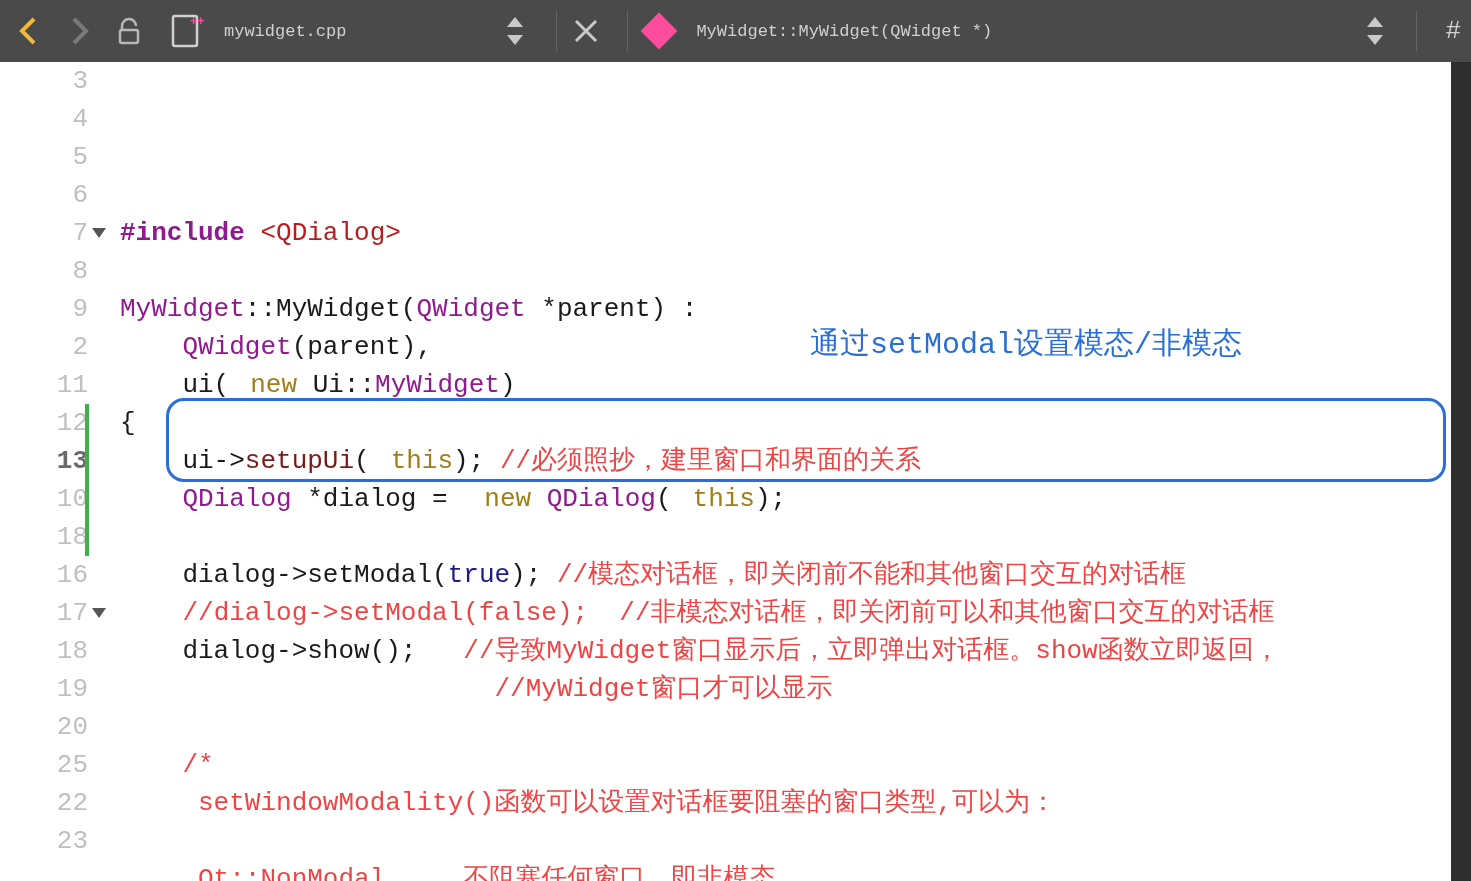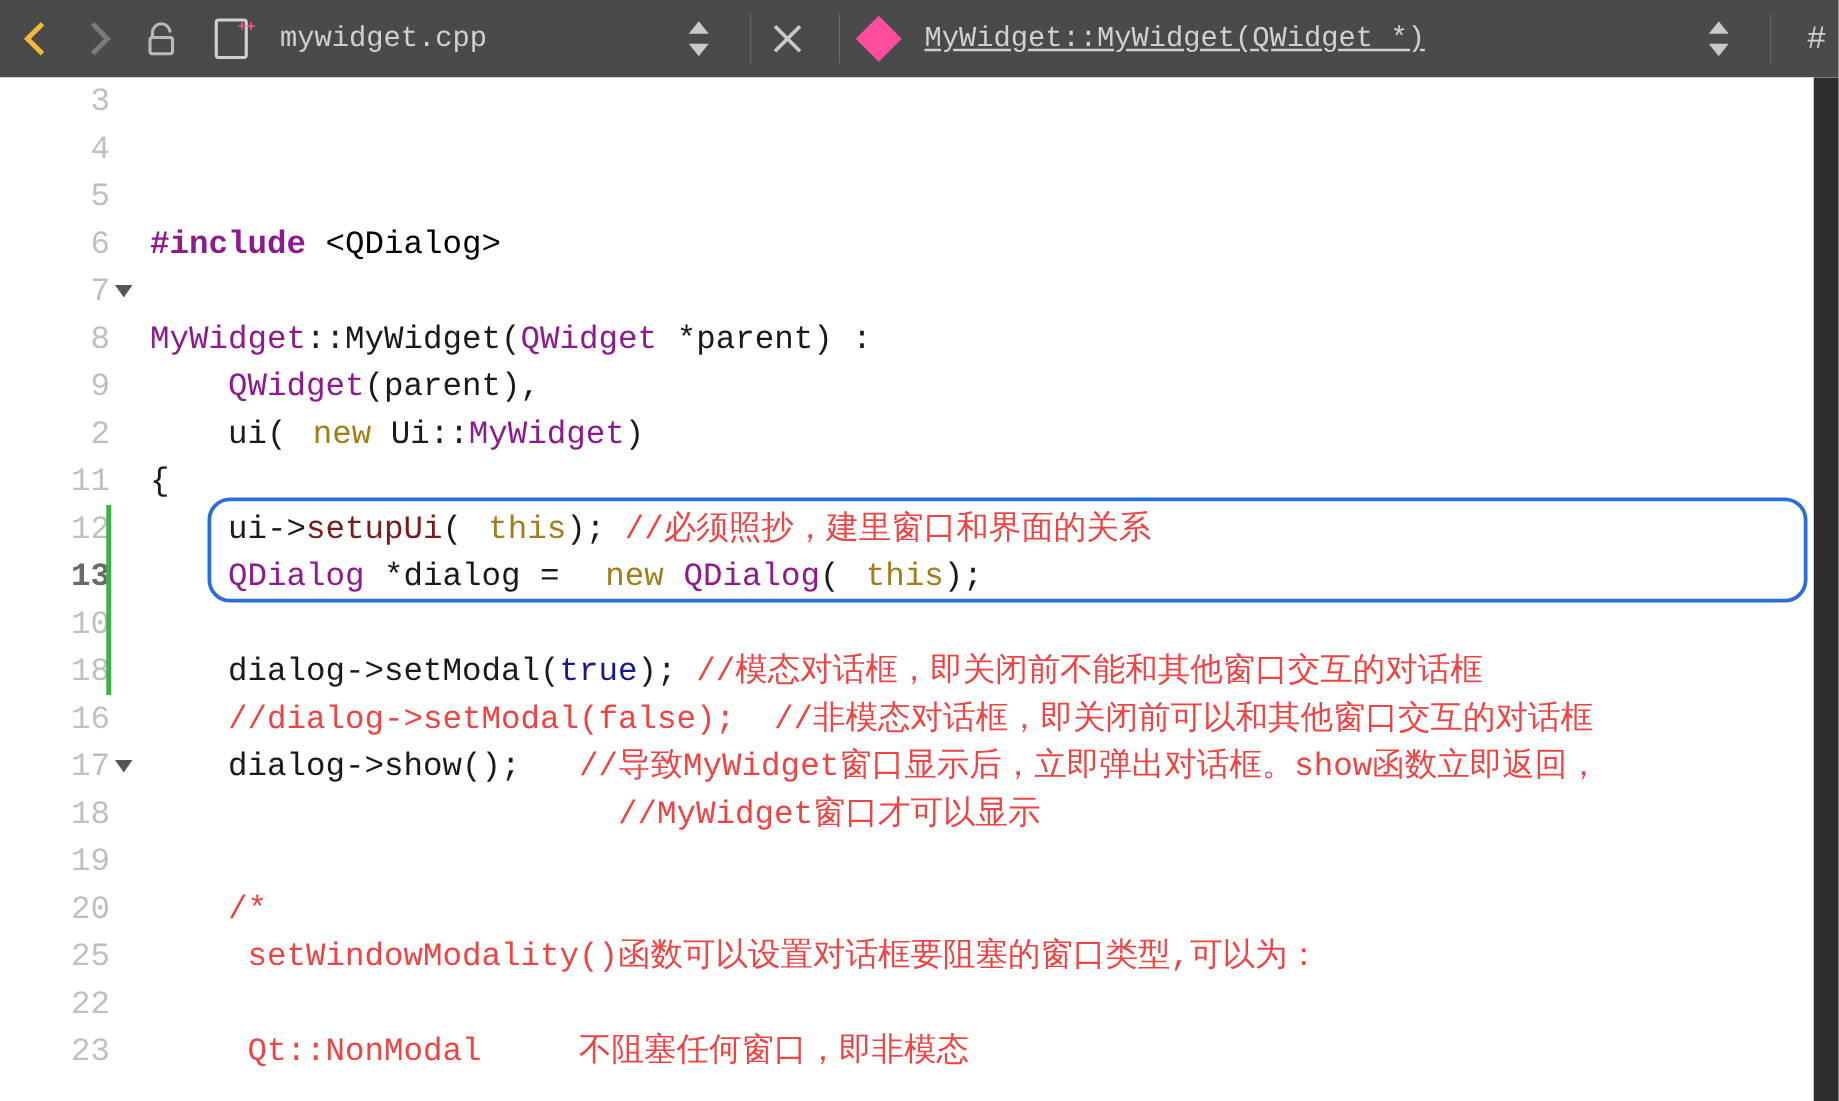--- a/index.html
+++ b/index.html
@@ -1,37 +1,37 @@
 <!DOCTYPE html>
 <html><head>
 <meta charset="utf-8">
 <style>
   * { margin: 0; padding: 0; box-sizing: border-box; }
   body { font-family: "Consolas", "Courier New", monospace; background: #ffffff; width: 1471px; height: 881px; overflow: hidden; position: relative; }
   .toolbar { background: #4a4a4a; height: 62px; display: flex; align-items: center; padding: 0 10px; color: #d0d0d0; font-size: 26px; }
   .tb-btn { width: 38px; height: 38px; display:flex; align-items:center; justify-content:center; margin-right: 12px; }
   .sep { width:1px; height:40px; background:#666; margin:0 10px; }
-  .file-label, .symbol-label { color:#d0d0d0; font-size: 23px; }
-  .symbol-label { margin-left: 10px; text-decoration: underline; }
+  .file-label, .symbol-label { color:#d0d0d0; font-size: 17px; }
+  .symbol-label { margin-left: 10px; }
   .updown svg { display:block; }
   .diamond { width:26px; height:26px; transform:rotate(45deg); background:#ff4d9e; margin:0 14px 0 8px; }
   .toolbar .spacer1 { flex:0 0 150px; }
   .right-extra { margin-left: 18px; color:#d0d0d0; }
 
   .editor { display:flex; height: calc(881px - 62px); background:#ffffff; }
   .gutter { width: 110px; text-align:right; padding-right: 22px; color:#bfbfbf; font-size: 26px; line-height: 38px; user-select:none; position:relative; }
   .gutter .ln { height:38px; position:relative; }
   .gutter .ln.current { color:#6a6a6a; font-weight:bold; }
   .gutter .fold { position:absolute; right:-18px; top:50%; transform:translateY(-50%); width:0;height:0;border-left:7px solid transparent;border-right:7px solid transparent;border-top:10px solid #555; }
   .change-bar { position:absolute; left:85px; top:0; width:4px; background:#3bb24a; }
   .code { flex:1; font-size: 26px; line-height: 38px; white-space: pre; color:#1a1a1a; position:relative; padding-left: 10px; }
   .code .line { height:38px; }
   .kw { color:#a07e1a;margin-left:21px; }
   .pp { color:#8e1a8e;font-weight:bold; }
-  .inc { color:#000000; }
+  .inc { color:#b91c1c; }
   .type { color:#8e1a8e; }
   .str, .cm { color:#ef4444; }
   .num, .bool { color:#1a1a8e; }
   .method { color:#7a1a1a; }
 
   .highlight-box { position:absolute; border:3px solid #2a6fd6; border-radius:18px; }
   .annotation { position:absolute; color:#2a6fd6; font-size:30px; }
 
   .right-strip { position:absolute; top:62px; right:0; width:20px; height:calc(881px - 62px); background:#2d2d2d; }
 </style>
@@ -110,16 +110,17 @@
       <div class="ln">18</div>
       <div class="ln">19</div>
       <div class="ln">20</div>
       <div class="ln">25</div>
       <div class="ln">22</div>
       <div class="ln">23</div>
       <div class="change-bar" style="top: 342px; height: 152px;"></div>
     </div>
   <div class="code" id="code">
     <div class="highlight-box" id="hlbox" style="left: 56px; top: 336px; height: 84px; width: 1280px;"></div>
+    <div class="annotation" id="annot" style="left: 700px; top: 264px;">通过setModal设置模态/非模态</div>
   <div class="line"><span class="pp">#include </span><span class="inc">&lt;QDialog&gt;</span></div><div class="line"></div><div class="line"><span class="type">MyWidget</span><span>::</span><span>MyWidget(</span><span class="type">QWidget</span><span> *parent) :</span></div><div class="line"><span>    </span><span class="type">QWidget</span><span>(parent),</span></div><div class="line"><span>    ui(</span><span class="kw">new</span><span> Ui::</span><span class="type">MyWidget</span><span>)</span></div><div class="line"><span>{</span></div><div class="line"><span>    ui-&gt;</span><span class="method">setupUi</span><span>(</span><span class="kw">this</span><span>); </span><span class="cm">//必须照抄，建里窗口和界面的关系</span></div><div class="line"><span>    </span><span class="type">QDialog</span><span> *dialog = </span><span class="kw">new</span><span> </span><span class="type">QDialog</span><span>(</span><span class="kw">this</span><span>);</span></div><div class="line"></div><div class="line"><span>    dialog-&gt;</span><span>setModal</span><span>(</span><span class="bool">true</span><span>); </span><span class="cm">//模态对话框，即关闭前不能和其他窗口交互的对话框</span></div><div class="line"><span>    </span><span class="cm">//dialog-&gt;setModal(false);  //非模态对话框，即关闭前可以和其他窗口交互的对话框</span></div><div class="line"><span>    dialog-&gt;</span><span>show</span><span>();   </span><span class="cm">//导致MyWidget窗口显示后，立即弹出对话框。show函数立即返回，</span></div><div class="line"><span>                        </span><span class="cm">//MyWidget窗口才可以显示</span></div><div class="line"></div><div class="line"><span>    </span><span class="cm">/*</span></div><div class="line"><span class="cm">     setWindowModality()函数可以设置对话框要阻塞的窗口类型,可以为：</span></div><div class="line"></div><div class="line"><span class="cm">     Qt::NonModal     不阻塞任何窗口，即非模态</span></div></div>
 </div>
 
 <div class="right-strip"></div>
 
 </body></html>

